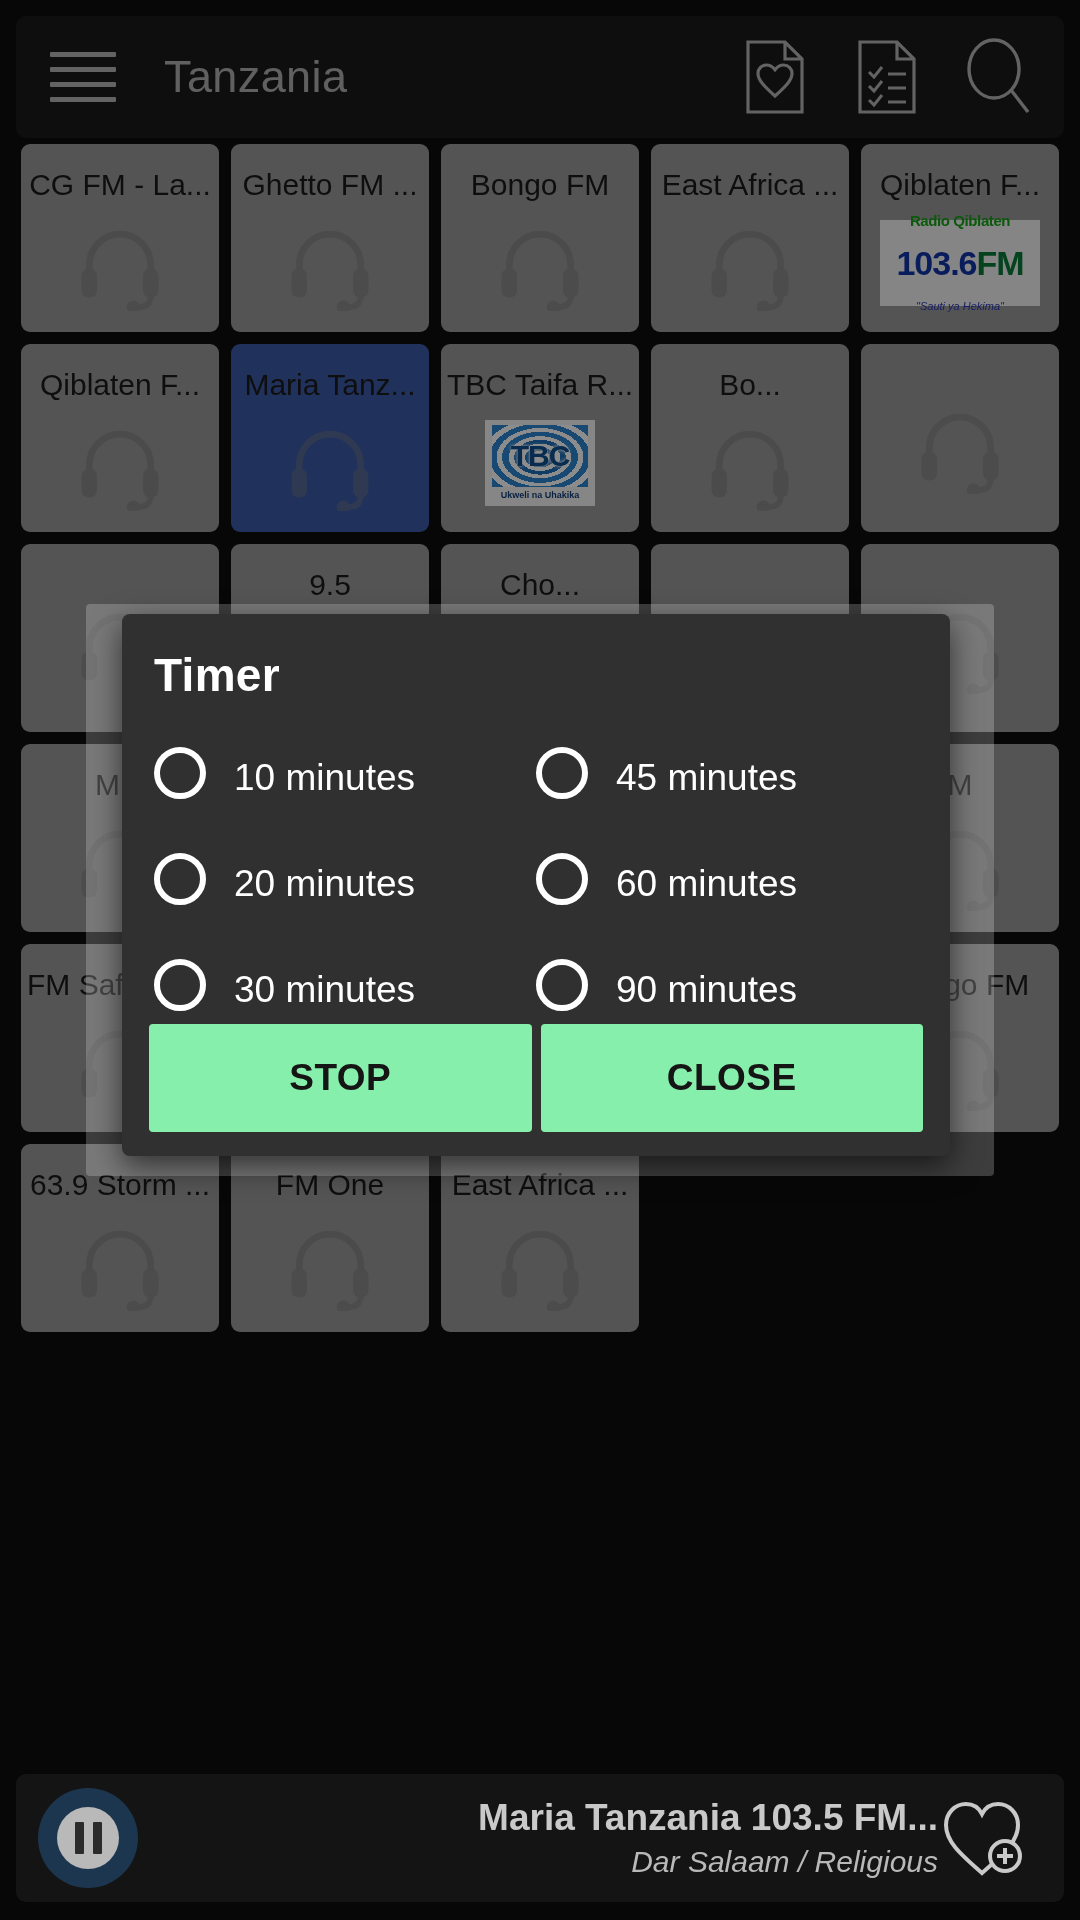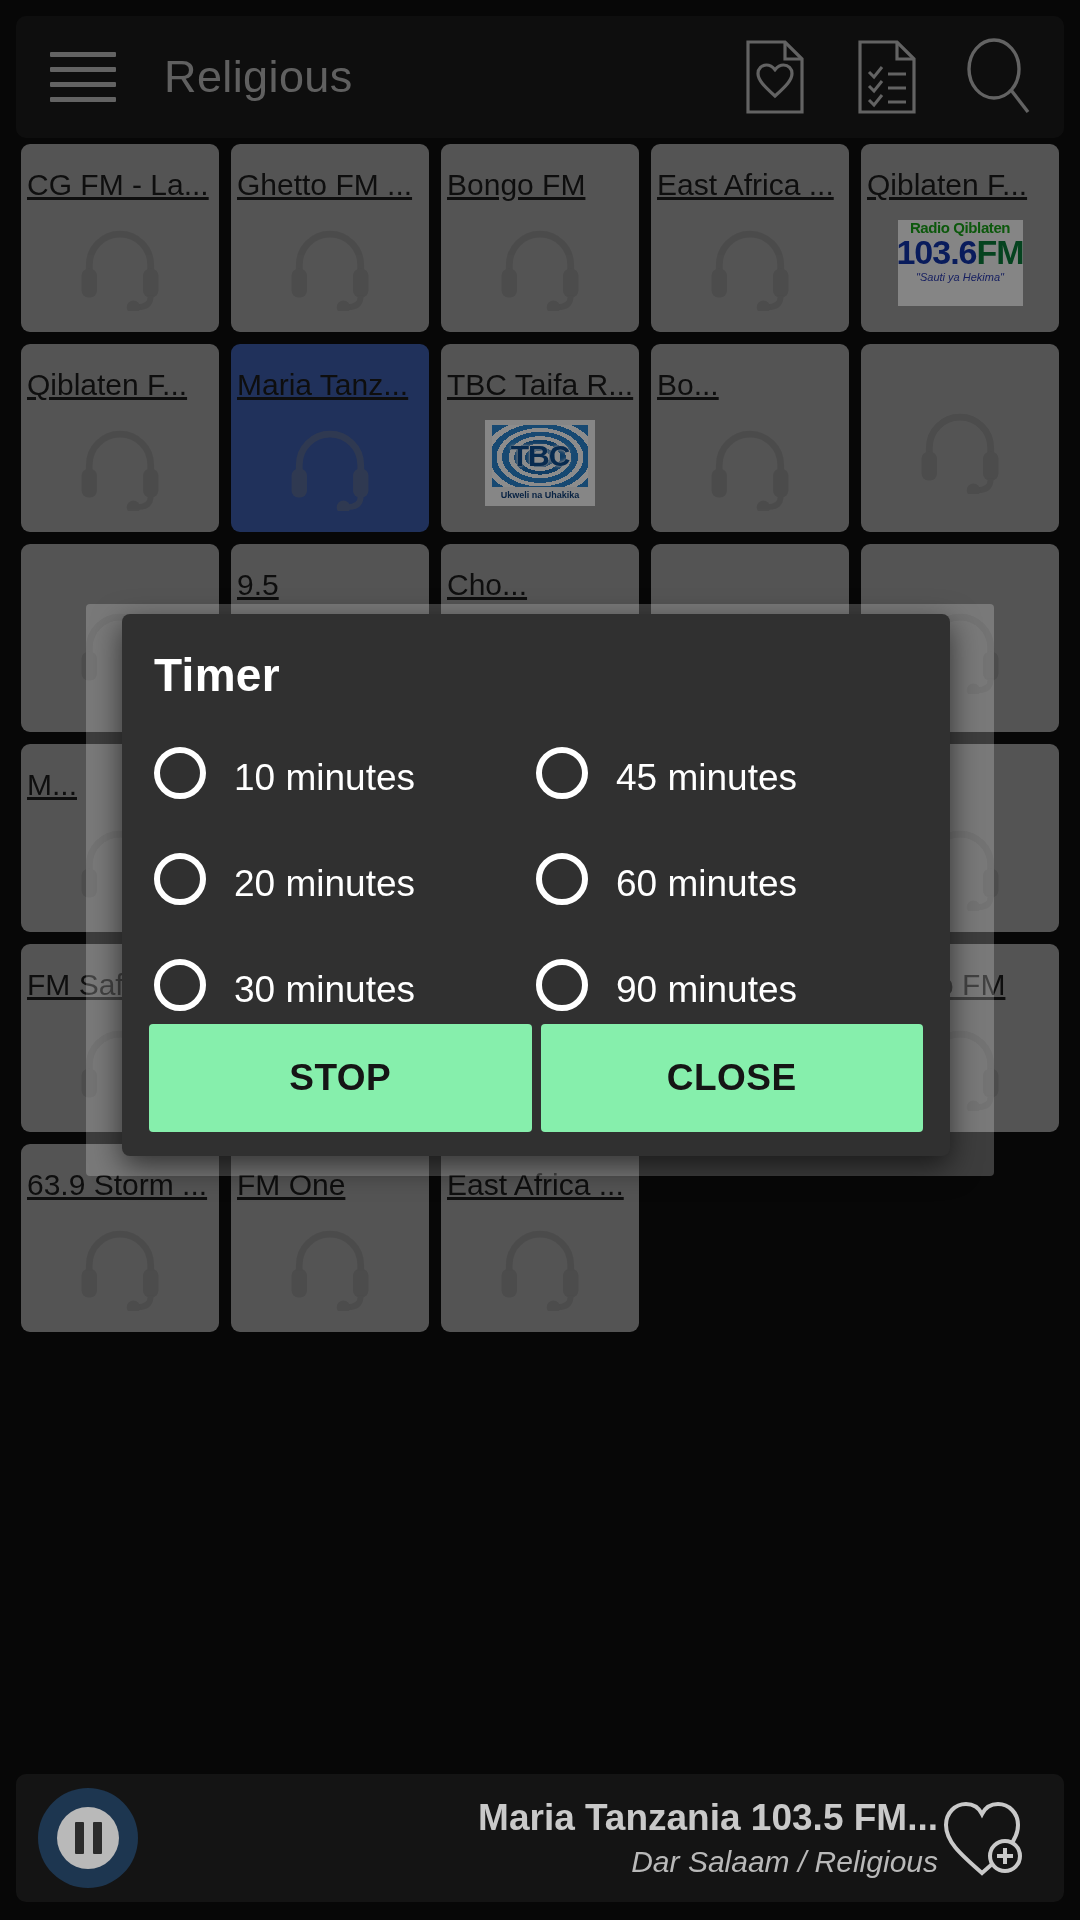--- a/index.html
+++ b/index.html
@@ -72,53 +72,53 @@
     position: relative;
     overflow: hidden;
     display: flex;
     flex-direction: column;
     align-items: center;
   }
   .tile.selected { background: #3b5aa6; }
   .tile-label {
     margin-top: 24px;
     width: 100%;
-    text-align: left;
+    text-align: center;
     font-size: 30px;
     color: #1a1a1a;
     font-weight: 400;
     white-space: nowrap;
     overflow: hidden;
     padding: 0 6px;
     line-height: 1.1;
-    text-decoration: underline;
   }
   .tile-art {
     flex: 1 1 auto;
     width: 100%;
     display: flex;
     align-items: center;
     justify-content: center;
     padding-bottom: 8px;
   }
 
   
   .headset { width: 96px; height: 96px; opacity: .55; }
   .headset svg { width: 100%; height: 100%; display: block; }
   .tile.selected .headset { opacity: .42; }
 
   
   .logo { display: flex; align-items: center; justify-content: center; }
 
   .logo-qiblaten {
-    width: 125px; height: 86px;
+    width: 160px; height: 86px;
     background: #f2f2f2;
     display: flex; flex-direction: column;
-    align-items: center; justify-content: flex-start;
+    align-items: center; justify-content: center;
     line-height: 1;
+    gap: 18px;
   }
   .logo-qiblaten .q1 { font-size: 15px; font-weight: bold; color: #16a016; letter-spacing: -.4px; }
   .logo-qiblaten .q2 { font-size: 34px; font-weight: bold; color: #1233a8; letter-spacing: -1px; }
   .logo-qiblaten .q2 em { font-style: normal; color: #0a7a3a; }
   .logo-qiblaten .q3 { font-size: 11px; font-style: italic; color: #2a3ab0; margin-top: 3px; }
 
   .logo-tbc {
     width: 110px; height: 86px;
     background: #f4f4f4;
     display: flex; flex-direction: column;
@@ -323,21 +323,21 @@
 
 <div id="app">
 
   <div class="header">
     <div class="hamburger">
       <span></span>
       <span></span>
       <span></span>
       <span></span>
     </div>
-    <div class="header-title">Religious</div>
+    <div class="header-title">Tanzania</div>
     <div class="header-icons">
       <div class="hicon">
         <svg width="62" height="76" viewBox="0 0 62 76">
           <path d="M4 3 H41 L58 20 V73 H4 Z" fill="none" stroke="#b4b4b4" stroke-width="3.2"></path>
           <path d="M41 3 V20 H58" fill="none" stroke="#b4b4b4" stroke-width="3.2"></path>
           <path d="M31 57 C20 47 14 41 14 34.5 C14 29.5 17.8 26 22.4 26 C25.6 26 28.6 27.7 31 30.7 C33.4 27.7 36.4 26 39.6 26 C44.2 26 48 29.5 48 34.5 C48 41 42 47 31 57 Z" fill="none" stroke="#b4b4b4" stroke-width="3.2"></path>
         </svg>
       </div>
       <div class="hicon">
         <svg width="62" height="76" viewBox="0 0 62 76">

